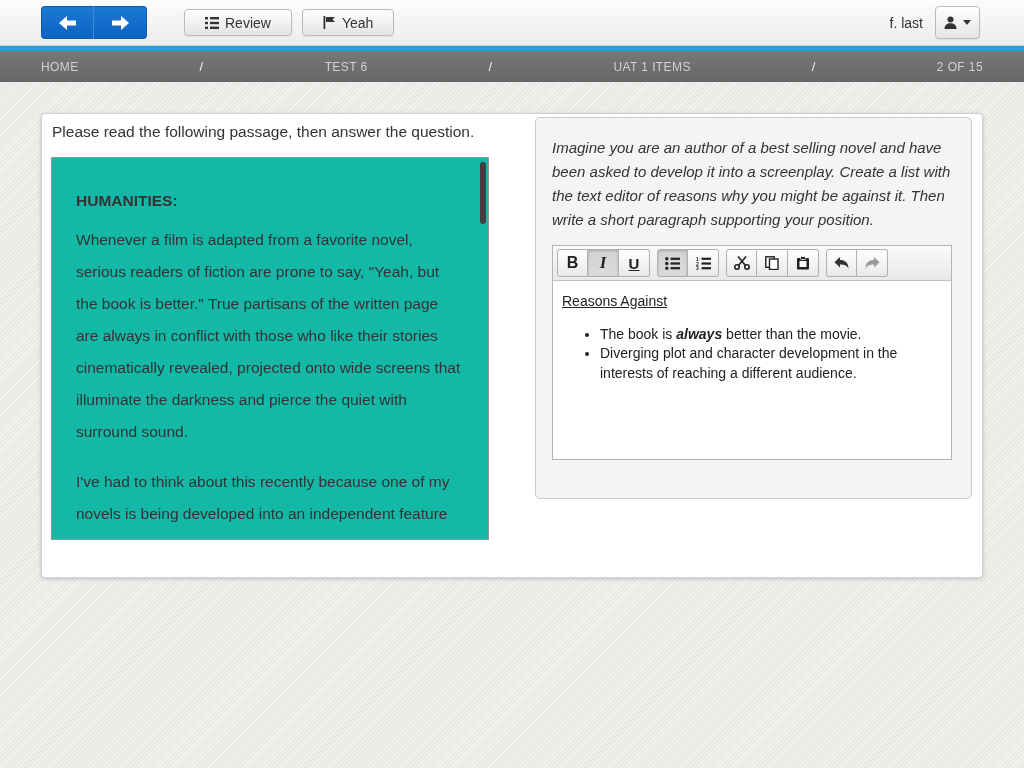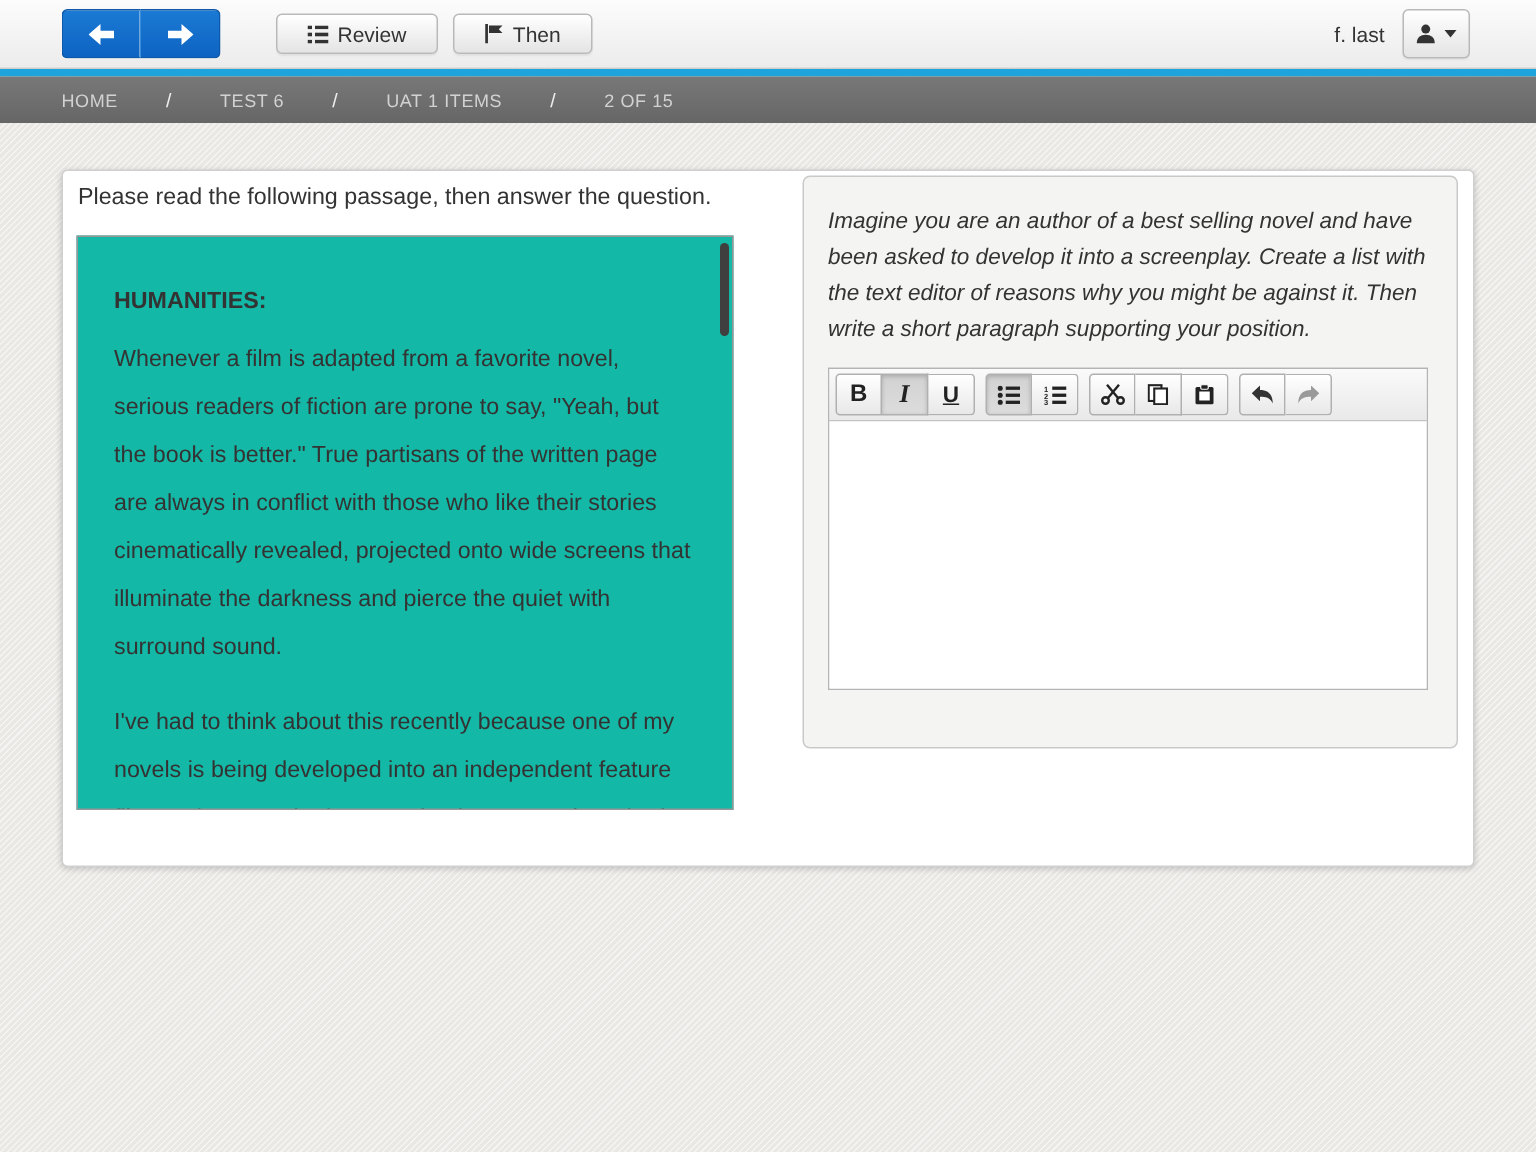--- a/index.html
+++ b/index.html
@@ -36,22 +36,22 @@
   .toolgroup{ display:flex; gap:10px; margin-left:37px; }
   .top-right{ margin-left:auto; display:flex; align-items:center; gap:12px;justify-content:flex-end; }
   .user-name{ font-size:14px; color:#333; }
   .user-btn{ width:45px; height:33px; justify-content:center; }
   .caret{ width:0; height:0; border-left:4px solid transparent; border-right:4px solid transparent; border-top:5px solid #333; }
 
   
   .accent{ height:5px; background:#1da4dd; }
   .crumbbar{
     height:31px; background:linear-gradient(#787878,#666666);
-    display:flex; align-items:center; gap:32px; padding:0 41px;
-    font-size:12px; letter-spacing:0.4px;
+    display:flex; align-items:center; gap:15px; padding:0 41px;
+    font-size:12px; letter-spacing:0.4px;justify-content:space-between;
   }
   .crumb{ color:#d2d2d2; text-decoration:none; cursor:pointer; }
   .crumb.current{ cursor:default; }
   .crumb-sep{ color:#efefef; font-size:13px; }
 
   
   .card{
     margin:31px 41px 0 41px; height:465px;
     background:#fff; border:1px solid #d0d0d0; border-radius:4px;
     box-shadow:0 1px 4px rgba(0,0,0,0.18);
@@ -147,21 +147,21 @@
       </span>
       <span>Review</span>
     </button>
     <button class="gray-btn">
       <span>
         <svg width="13" height="13" viewBox="0 0 13 13">
           <rect x="0.5" y="0" width="1.8" height="13" fill="#333"></rect>
           <path d="M3 1 L12 1 L9.5 3.5 L12 6 L3 6 Z" fill="#333"></path>
         </svg>
       </span>
-      <span>Then</span>
+      <span>Yeah</span>
     </button>
   </div>
 
   <div class="top-right">
     <span class="user-name">f. last</span>
     <button class="gray-btn user-btn">
       <span>
         <svg width="13" height="13" viewBox="0 0 13 13">
           <circle cx="6.5" cy="3.4" r="3" fill="#333"></circle>
           <path d="M0.5 13 C0.5 9 3 7.2 6.5 7.2 C10 7.2 12.5 9 12.5 13 Z" fill="#333"></path>
@@ -287,16 +287,21 @@
             <span>
               <svg width="16" height="13" viewBox="0 0 16 13">
                 <path d="M10 0 L10 3 C5 3 1.5 5.5 1.5 12 C3 8.5 5.5 7.5 10 7.5 L10 10.5 L15.5 5.2 Z" fill="#9a9a9a"></path>
               </svg>
             </span>
           </div>
         </div>
       </div>
 
       <div class="editor-content">
+        <div class="editor-title">Reasons Against</div>
+        <ul>
+          <li><span>The book is </span><span class="em-word">always</span><span> better than the movie.</span></li>
+          <li><span>Diverging plot and character development in the interests of reaching a different audience.</span></li>
+        </ul>
       </div>
     </div>
   </div>
 </div>
 
 </body></html>

